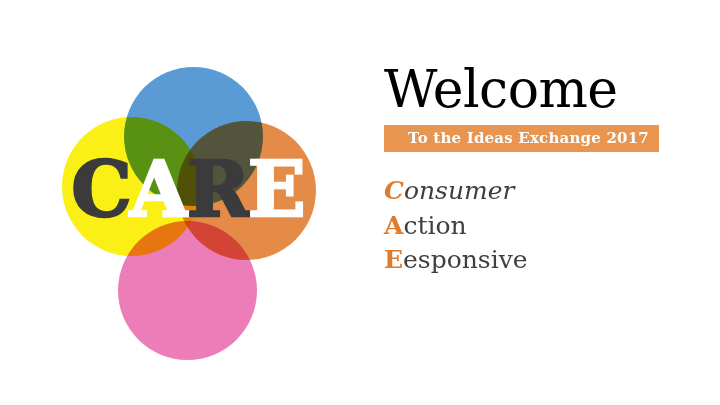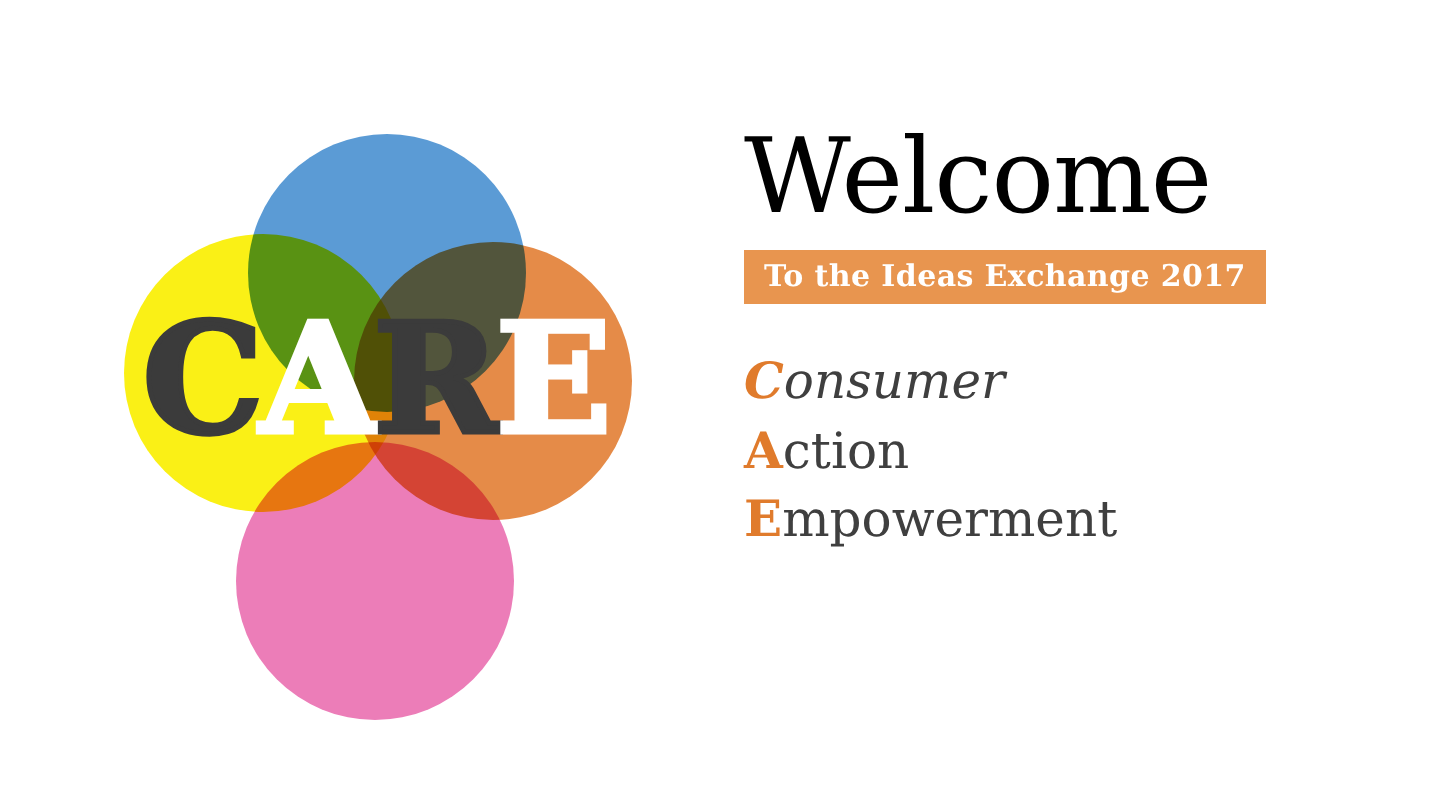--- a/index.html
+++ b/index.html
@@ -64,38 +64,38 @@
     letter-spacing: -2px;
     line-height: 1;
     white-space: nowrap;
     -webkit-text-stroke: 2.5px currentColor;
   }
   .care-word span { display: inline-block; }
 
   
   .content {
     position: absolute;
-    left: 372px;
+    left: 384px;
     top: 62px;
     width: 320px;
   }
 
   .welcome-title {
     font-family: "DejaVu Serif", serif;
     font-weight: 400;
     font-size: 52px;
     line-height: 1.05;
     color: #000000;
     letter-spacing: -0.5px;
     margin: 0 0 8px 0;
   }
 
   .subtitle-banner {
     display: inline-block;
-    padding: 5px 10px 6px 10px;
+    padding: 5px 10px 6px 24px;
     font-family: "DejaVu Serif", serif;
     font-weight: 700;
     font-size: 15px;
     line-height: 1.1;
     color: #ffffff;
     letter-spacing: 0.2px;
     white-space: nowrap;
   }
 
   .acronym-list {
@@ -147,19 +147,19 @@
     <div class="subtitle-banner" style="background: rgb(232, 149, 79); color: rgb(255, 255, 255);">To the Ideas Exchange 2017</div>
 
     <ul class="acronym-list">
       <li class="acronym-item" style="color: rgb(63, 63, 63); font-style: italic;">
         <span class="acronym-initial" style="color: rgb(224, 123, 44);">C</span><span>onsumer</span>
       </li>
       <li class="acronym-item" style="color: rgb(63, 63, 63);">
         <span class="acronym-initial" style="color: rgb(224, 123, 44);">A</span><span>ction</span>
       </li>
       <li class="acronym-item" style="color: rgb(63, 63, 63);">
-        <span class="acronym-initial" style="color: rgb(224, 123, 44);">E</span><span>mpowerment</span>
+        <span class="acronym-initial" style="color: rgb(224, 123, 44);">E</span><span>esponsive</span>
       </li>
     </ul>
 
   </div>
 
 </div>
 
 </body></html>

